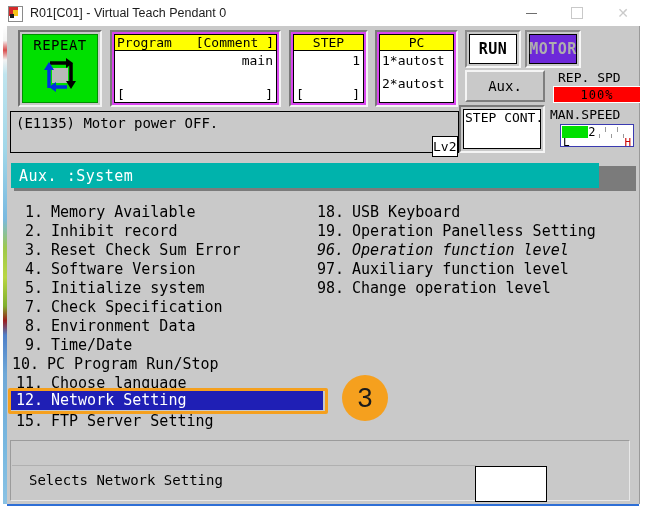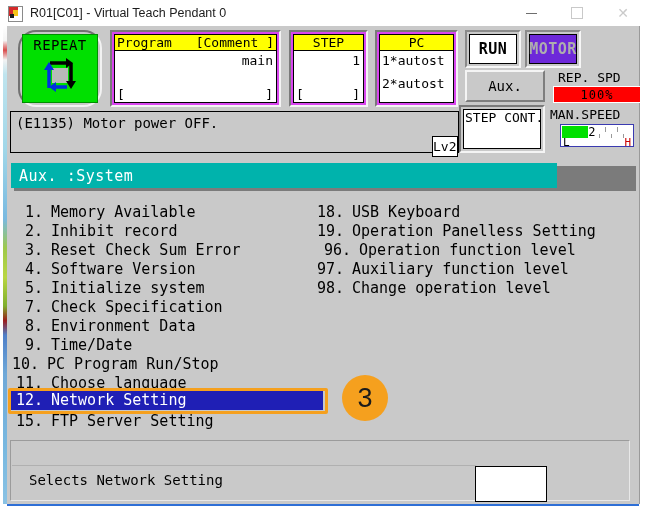--- a/index.html
+++ b/index.html
@@ -78,21 +78,20 @@
   .botedge{position:absolute;left:0;top:504px;width:646px;height:5px;background:#ffffff;}
   .botedge .bl{position:absolute;left:7px;top:0;width:632px;height:2px;background:#2e6fd6;}
 
   
   .repeat{
     position:absolute;left:11px;top:4px;width:84px;height:77px;
     box-sizing:border-box;
     border-top:2px solid #727272;border-left:2px solid #727272;
     border-right:2px solid #f2f2f2;border-bottom:2px solid #f2f2f2;
     background:#c9c9c9;
-    border-radius:18px;
   }
   .repeat .face{
     position:absolute;left:2px;top:2px;right:2px;bottom:2px;
     background:#00e000;border:1px solid #008f00;box-sizing:border-box;
     display:flex;flex-direction:column;align-items:center;
   }
   .repeat .lbl{
     font-size:14px;line-height:16px;color:#000;letter-spacing:0.5px;margin-top:2px;
   }
   .loop{position:relative;width:40px;height:38px;margin-top:4px;}
@@ -379,21 +378,21 @@
     </div>
 
     <div class="msgbox" style="left:3px;top:85px;width:449px;height:42px;">
       <div class="tx">(E1135) Motor power OFF.</div>
     </div>
     <div class="lv2" style="left:425px;top:110px;width:26px;height:21px;">
       <span>Lv2</span>
     </div>
 
     <div class="tealshadow" style="left:7px;top:140px;width:622px;height:25px;"></div>
-    <div class="teal" style="left:4px;top:137px;width:546px;height:25px;">
+    <div class="teal" style="left:4px;top:137px;width:588px;height:25px;">
       <span>Aux. :System</span>
     </div>
 
     <div class="menu">
 
       <div class="mitem" style="left:4px;top:177px;">
         <span class="no">1.</span>
         <span class="tx">Memory Available</span>
       </div>
       <div class="mitem" style="left:4px;top:196px;">
@@ -442,21 +441,21 @@
       </div>
 
       <div class="mitem" style="left:305px;top:177px;">
         <span class="no">18.</span>
         <span class="tx">USB Keyboard</span>
       </div>
       <div class="mitem" style="left:305px;top:196px;">
         <span class="no">19.</span>
         <span class="tx">Operation Panelless Setting</span>
       </div>
-      <div class="mitem" style="left:312px;top:215px;">
+      <div class="mitem" style="left:305px;top:215px;font-style:italic;">
         <span class="no">96.</span>
         <span class="tx">Operation function level</span>
       </div>
       <div class="mitem" style="left:305px;top:234px;">
         <span class="no">97.</span>
         <span class="tx">Auxiliary function level</span>
       </div>
       <div class="mitem" style="left:305px;top:253px;">
         <span class="no">98.</span>
         <span class="tx">Change operation level</span>

